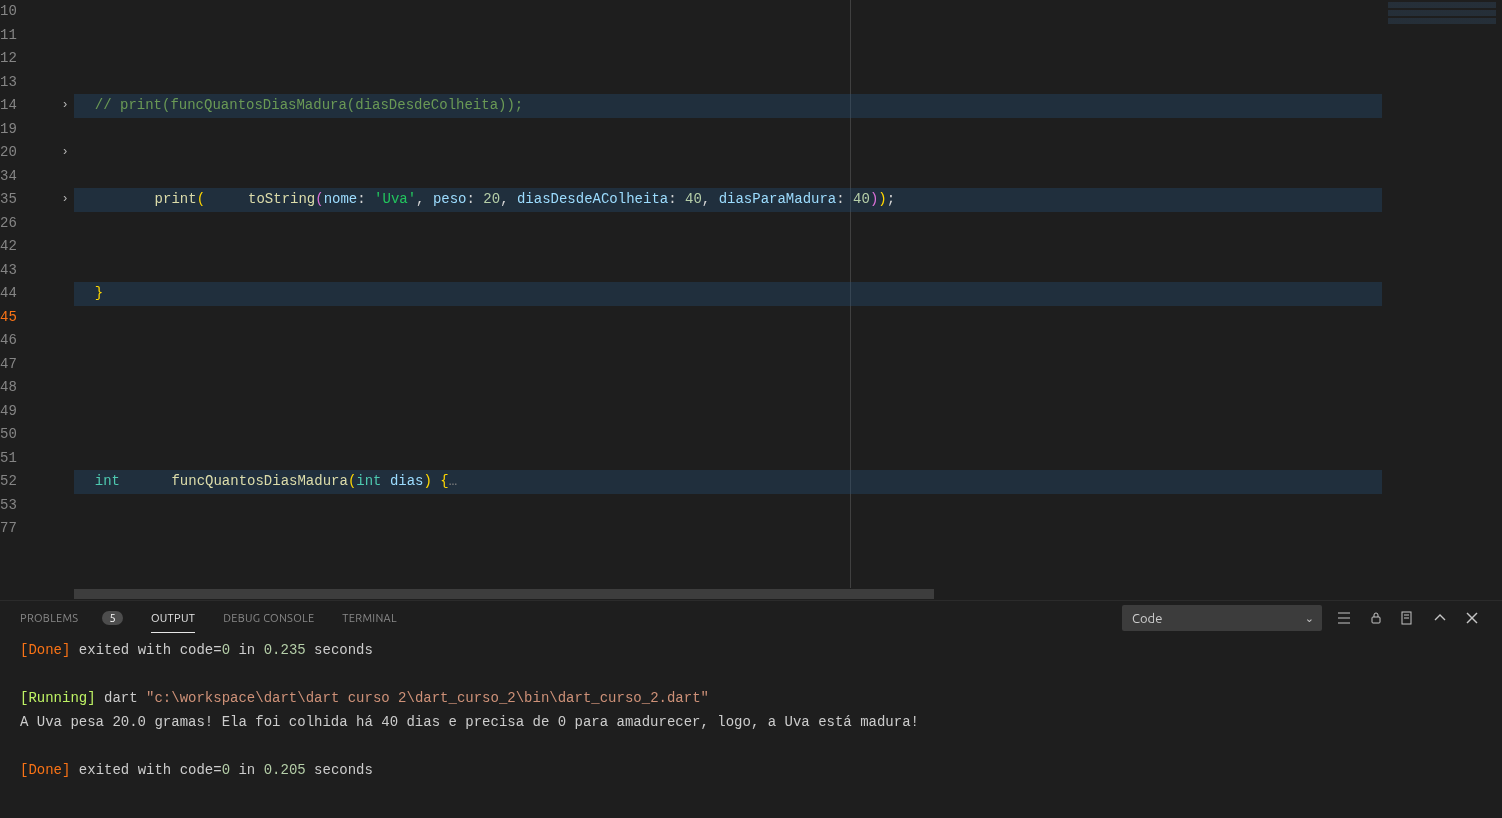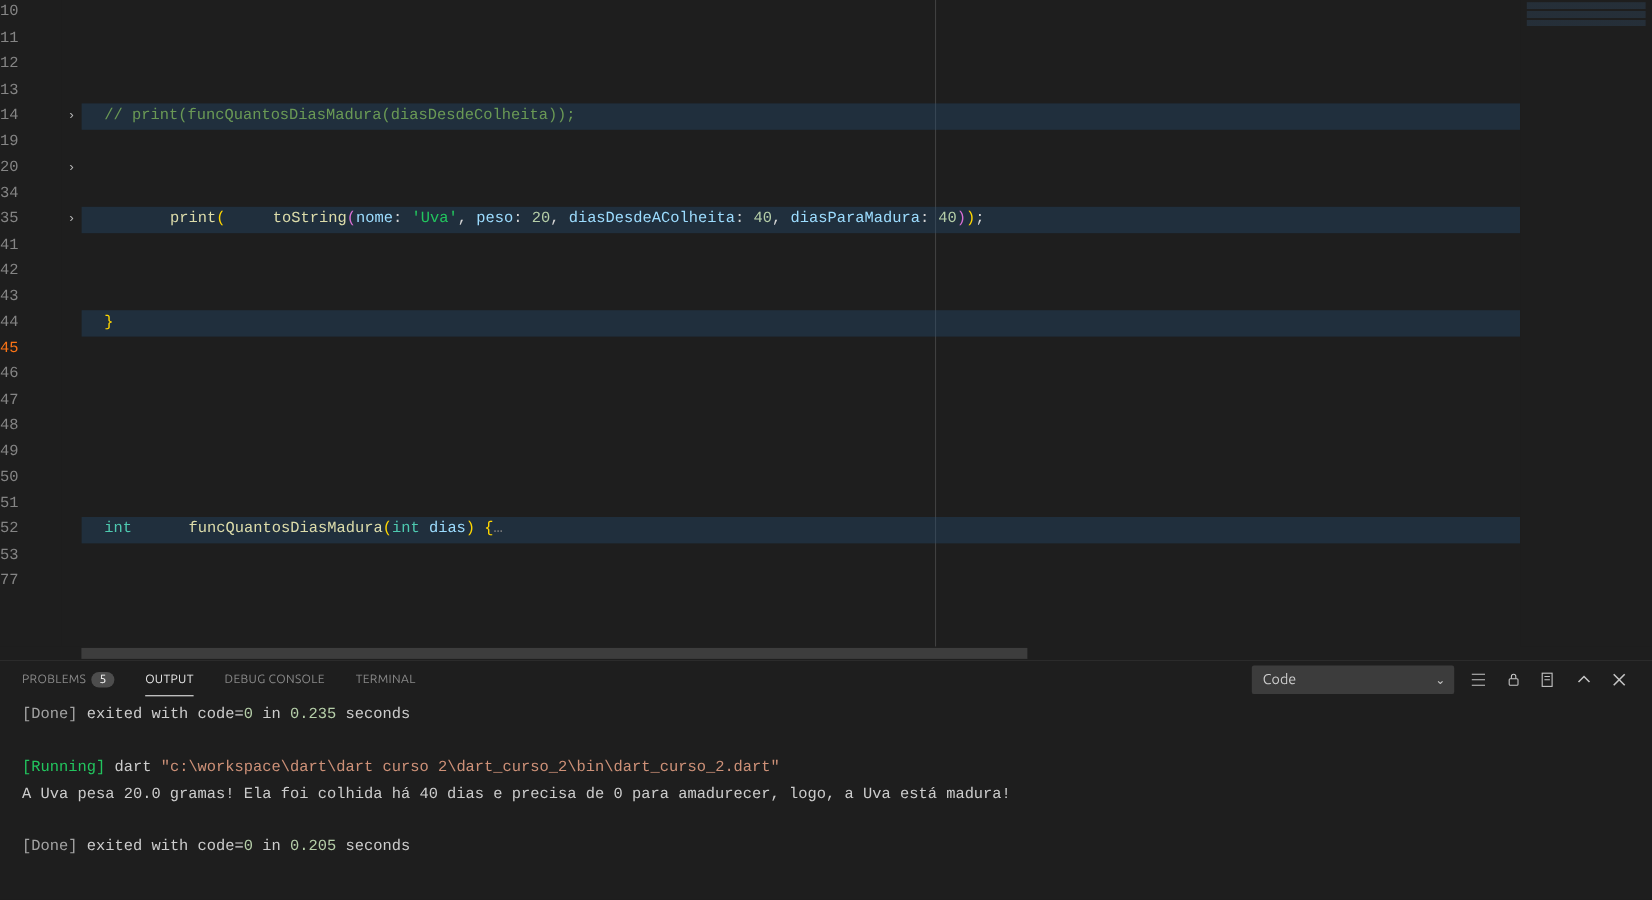--- a/index.html
+++ b/index.html
@@ -114,21 +114,21 @@
     display: flex;
     align-items: center;
     padding: 0 20px;
     gap: 28px;
     font-family: -apple-system, "Segoe UI", Ubuntu, sans-serif;
     font-size: 11px;
     color: #8a8a8a;
     border-bottom: 1px solid #2b2b2b00;
     position: relative;
   }
-  .panel-tabs .tab { cursor: pointer; letter-spacing: 0.3px; display: flex; align-items: center; gap: 5px; }
+  .panel-tabs .tab { cursor: pointer; letter-spacing: 0.3px; display: flex; align-items: center; gap: 24px; }
   .panel-tabs .tab.active { color: #e7e7e7; position: relative; }
   .panel-tabs .tab.active::after {
     content: "";
     position: absolute;
     left: 0; right: 0; bottom: -9px;
     height: 1px;
     background: #e7e7e7;
   }
   .panel-tabs .badge {
     background: #4d4d4d;
@@ -137,21 +137,21 @@
     padding: 1px 7px;
     font-size: 11px;
   }
   .panel-right {
     margin-left: auto;
     display: flex;
     align-items: center;
     gap: 12px;
   }
   .panel-right .select {
-    width: 184px;
+    width: 200px;
     height: 26px;
     background: #3c3c3c;
     color: #cccccc;
     font-size: 13px;
     display: flex;
     align-items: center;
     justify-content: space-between;
     padding: 0 8px 0 10px;
     border-radius: 2px;
     cursor: pointer;
@@ -166,41 +166,41 @@
   .panel-body {
     flex: 1;
     padding: 2px 20px;
     font-family: Consolas, 'Courier New', monospace;
     font-size: 14px;
     line-height: 24px;
     white-space: pre;
     overflow: hidden;
     color: #cccccc;
   }
-  .tok-done { color: #a3a3a3; }
-  .tok-run  { color: #22c55e; }
+  .tok-done { color: #f97316; }
+  .tok-run  { color: #bef264; }
   .tok-path { color: #ce9178; }
   .tok-n    { color: #b5cea8; }
   svg { display: block; }
 </style>
 </head>
 <body>
 
 <div class="editor-area">
   <div class="gutter">
     <div class="gline">10</div>
     <div class="gline">11</div>
     <div class="gline">12</div>
     <div class="gline">13</div>
     <div class="gline">14</div>
     <div class="gline">19</div>
     <div class="gline">20</div>
     <div class="gline">34</div>
     <div class="gline">35</div>
-    <div class="gline">41</div>
+    <div class="gline">26</div>
     <div class="gline">42</div>
     <div class="gline">43</div>
     <div class="gline">44</div>
     <div class="gline active">45</div>
     <div class="gline">46</div>
     <div class="gline">47</div>
     <div class="gline">48</div>
     <div class="gline">49</div>
     <div class="gline">50</div>
     <div class="gline">51</div>

